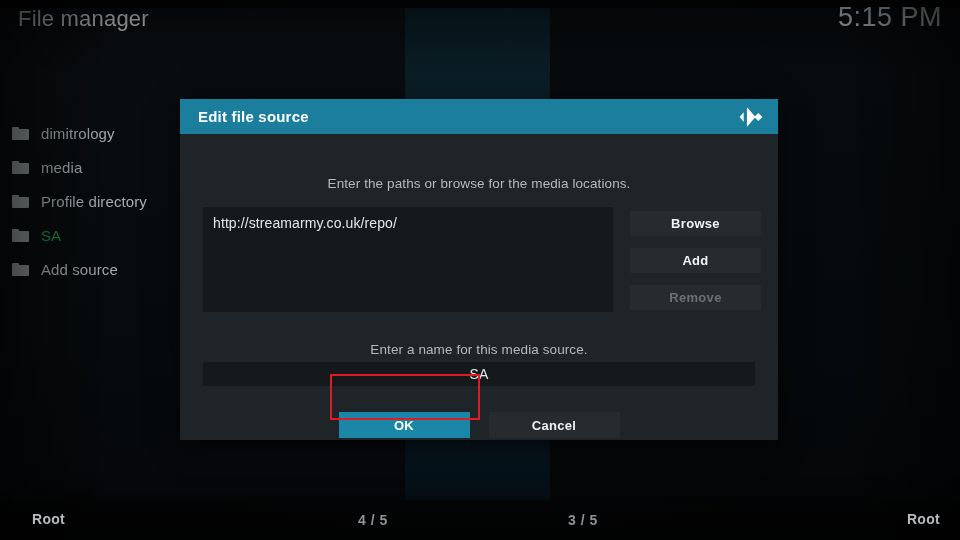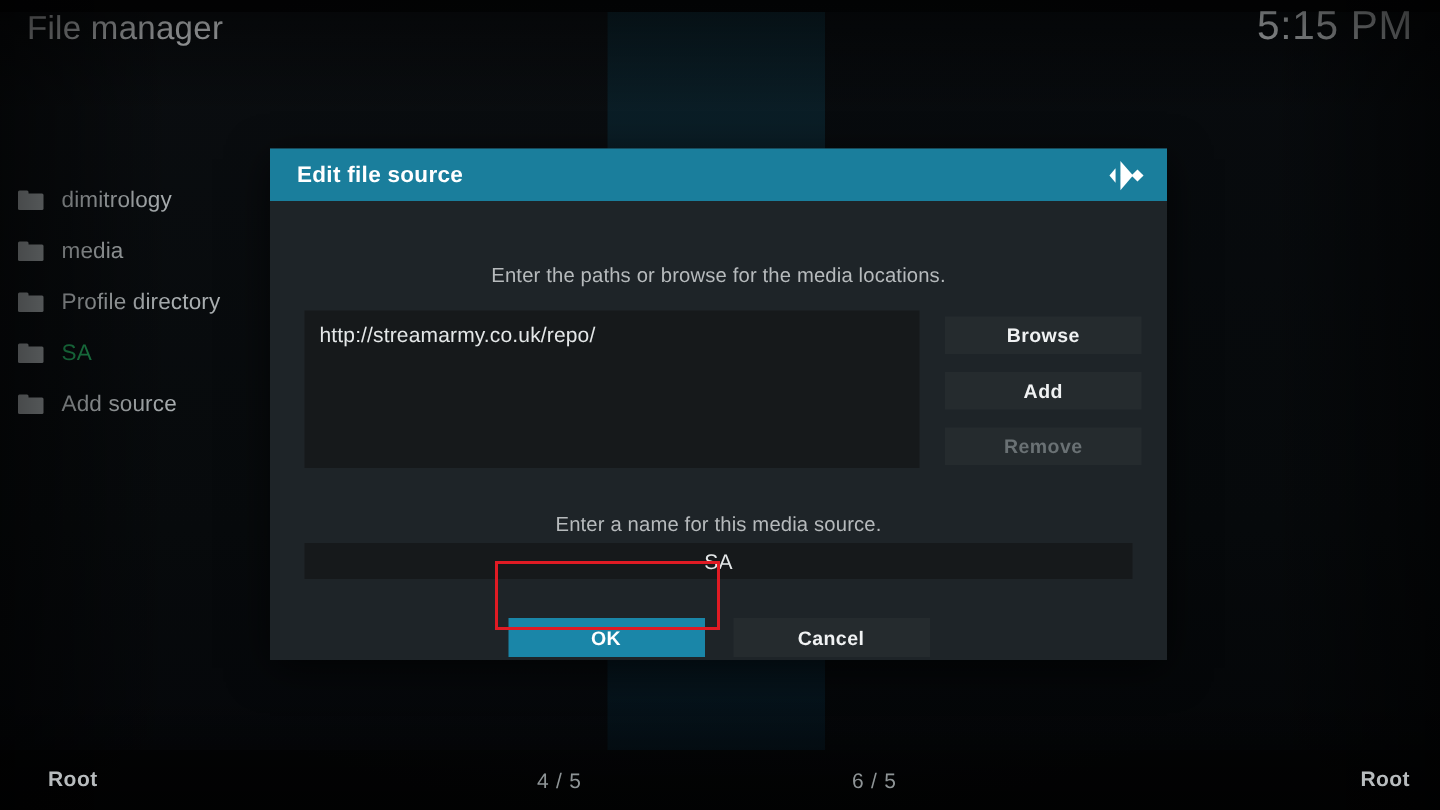--- a/index.html
+++ b/index.html
@@ -262,21 +262,21 @@
     letter-spacing: .3px;
     top: 11px;
     margin-left: 12px;
   }
   .foot-count {
     position: absolute;
     font-size: 14px;
     color: #8e9496;
     letter-spacing: .5px;
     top: 12px;
-    font-weight: normal;
+    font-weight: bold;
   }
   .f-root-left   { left: 20px; }
   .f-count-left  { left: 358px; }
   .f-count-right { left: 568px; }
   .f-root-right  { right: 20px; }
 </style>
 </head>
 <body>
 
 <div id="screen">
@@ -363,17 +363,17 @@
     </div>
   </div>
 
   <div class="annotation-box"></div>
 
   <div class="bg-vignette"></div>
 
   <div class="footer">
     <div class="foot-text f-root-left">Root</div>
     <div class="foot-count f-count-left">4 / 5</div>
-    <div class="foot-count f-count-right">6 / 5</div>
+    <div class="foot-count f-count-right">3 / 5</div>
     <div class="foot-text f-root-right">Root</div>
   </div>
 
 </div>
 
 </body></html>

